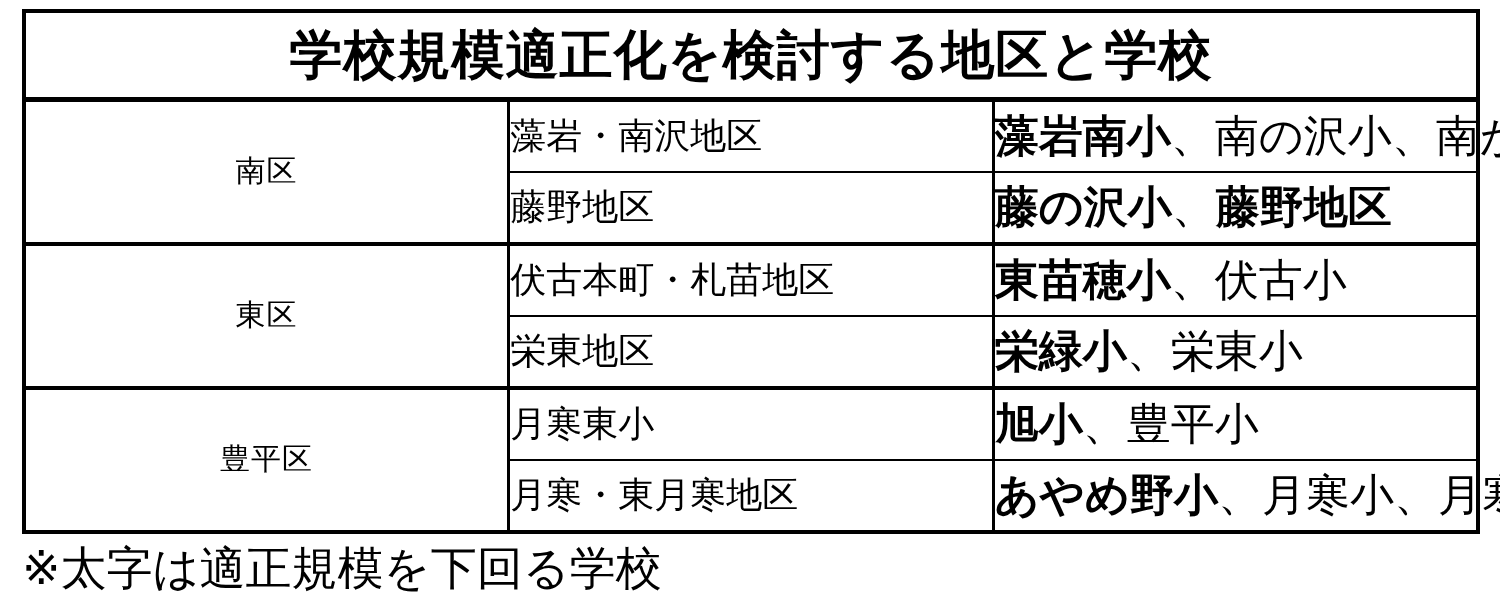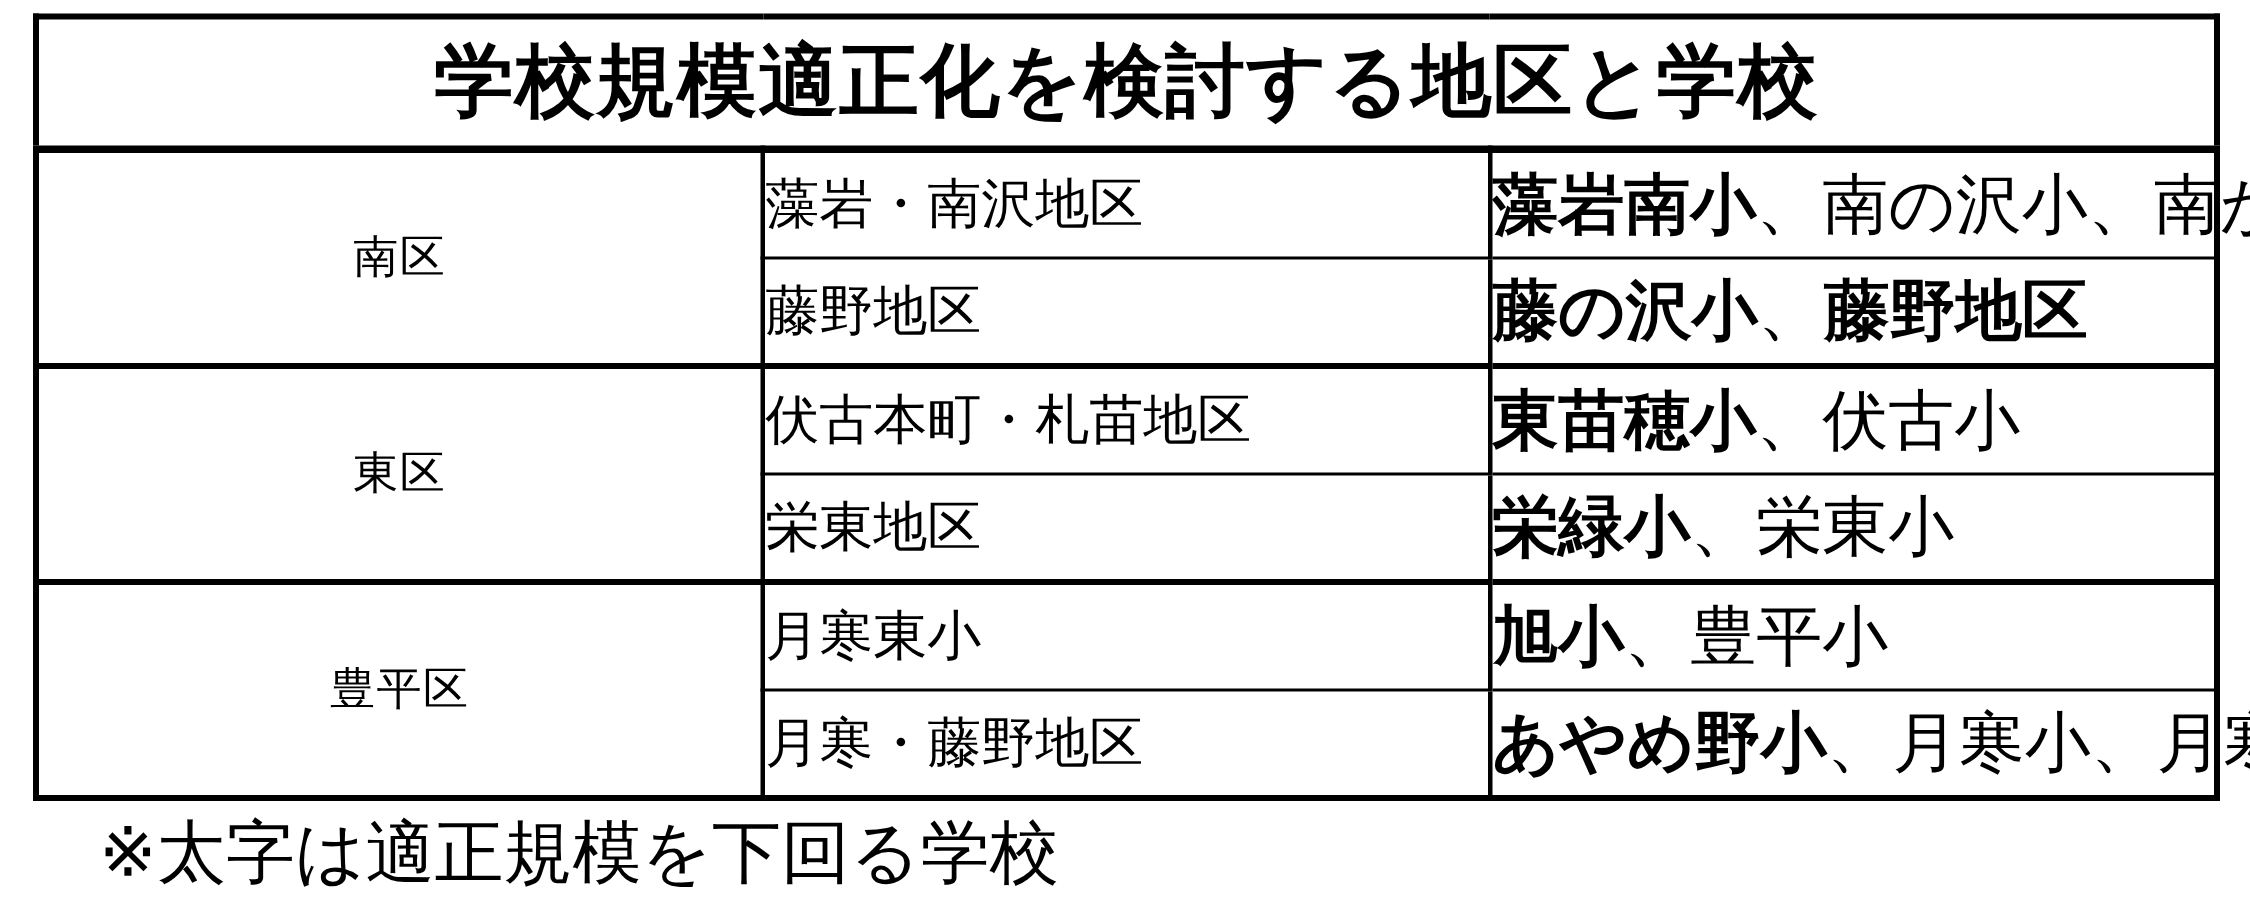--- a/index.html
+++ b/index.html
@@ -76,21 +76,20 @@
   .bold {
     font-weight: bold;
   }
   .note {
     position: absolute;
     left: 22px;
     top: 538px;
     font-size: 46px;
     letter-spacing: 0px;
     white-space: nowrap;
-    margin-left: 44px;
   }
 </style>
 </head>
 <body>
 
 <div class="page">
 
   <div class="table-wrap">
     <table class="schedule">
       <tbody>
@@ -127,21 +126,21 @@
         </tr>
 
         <tr class="row-h">
           <td class="ward-cell ward-group-top" rowspan="2">豊平区</td>
           <td class="district-cell ward-group-top">月寒東小</td>
           <td class="schools-cell ward-group-top">
             <span class="bold">旭小</span><span>、</span><span>豊平小</span>
           </td>
         </tr>
         <tr class="row-h">
-          <td class="district-cell">月寒・藤野地区</td>
+          <td class="district-cell">月寒・東月寒地区</td>
           <td class="schools-cell">
             <span class="bold">あやめ野小</span><span>、</span><span>月寒小</span><span>、</span><span>月寒東小</span>
           </td>
         </tr>
       </tbody>
     </table>
   </div>
 
   <div class="note">※太字は適正規模を下回る学校</div>
 

